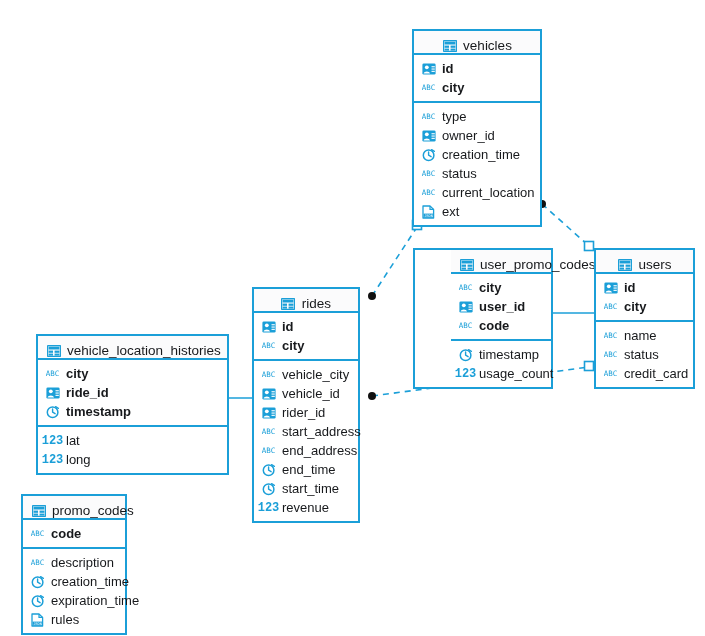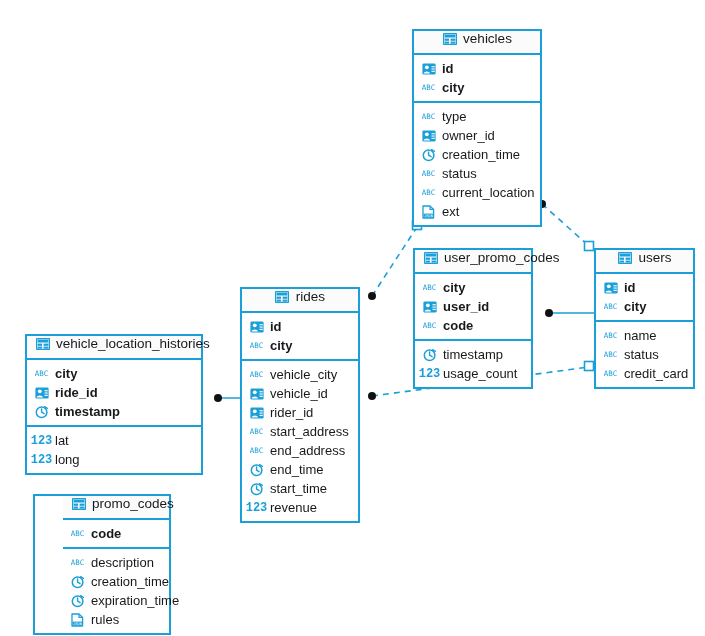--- a/index.html
+++ b/index.html
@@ -14,21 +14,21 @@
   #canvas{position:absolute;inset:0;width:705px;height:636px;}
   #edges{position:absolute;left:0;top:0;width:705px;height:636px;pointer-events:none;}
 
   .table-box{
     position:absolute;
     border:2px solid #1b9fd8;
     background:#ffffff;
     box-sizing:border-box;
   }
   .tbl-header{
-    display:flex;align-items:flex-start;justify-content:center;
+    display:flex;align-items:flex-end;justify-content:center;
     gap:6px;
     height:24px;
     background:#fbfbfc;
     border-bottom:2px solid #1b9fd8;
     font-size:13.5px;
     color:#17191c;
     padding:0 8px;
     box-sizing:border-box;
     white-space:nowrap;
   }
@@ -179,21 +179,21 @@
               <path d="M1 1 L8 1 L11.6 4.4 L11.6 13 L1 13 Z" fill="none" stroke="#1b9fd8" stroke-width="1.3" stroke-linejoin="round"></path>
               <path d="M8 1 L8 4.4 L11.6 4.4" fill="none" stroke="#1b9fd8" stroke-width="1.2"></path>
               <rect x="1.6" y="8.6" width="10" height="4.0" fill="#1b9fd8"></rect>
               <text x="6.6" y="12.0" font-size="3.5" font-family="DejaVu Sans Mono, monospace" fill="#ffffff" text-anchor="middle">JSON</text>
             </svg>
           </span>
           <span>ext</span>
         </div>
       </div>
     </div>
-    <div class="table-box" style="left: 413px; top: 248px; width: 120px;">
+    <div class="table-box" style="left: 413px; top: 248px; width: 140px; padding-left: 36px;">
       <div class="tbl-header left">
         <span class="ico">
           <svg width="14" height="12" viewBox="0 0 14 12">
             <rect x="0.5" y="0.5" width="13" height="11" rx="1" fill="none" stroke="#1b9fd8" stroke-width="1.4"></rect>
             <rect x="1.6" y="1.6" width="10.8" height="2.9" fill="#1b9fd8"></rect>
             <rect x="1.6" y="5.6" width="4.4" height="2.2" fill="#1b9fd8"></rect>
             <rect x="7.6" y="5.6" width="4.8" height="2.2" fill="#1b9fd8"></rect>
             <rect x="1.6" y="8.6" width="4.4" height="2.0" fill="#1b9fd8"></rect>
             <rect x="7.6" y="8.6" width="4.8" height="2.0" fill="#1b9fd8"></rect>
           </svg>
@@ -281,21 +281,21 @@
         <div class="field">
           <span class="ico abc-ico">ABC</span>
           <span>status</span>
         </div>
         <div class="field">
           <span class="ico abc-ico">ABC</span>
           <span>credit_card</span>
         </div>
       </div>
     </div>
-    <div class="table-box" style="left: 240px; top: 287px; width: 120px;">
+    <div class="table-box" style="left: 252px; top: 287px; width: 108px;">
       <div class="tbl-header">
         <span class="ico">
           <svg width="14" height="12" viewBox="0 0 14 12">
             <rect x="0.5" y="0.5" width="13" height="11" rx="1" fill="none" stroke="#1b9fd8" stroke-width="1.4"></rect>
             <rect x="1.6" y="1.6" width="10.8" height="2.9" fill="#1b9fd8"></rect>
             <rect x="1.6" y="5.6" width="4.4" height="2.2" fill="#1b9fd8"></rect>
             <rect x="7.6" y="5.6" width="4.8" height="2.2" fill="#1b9fd8"></rect>
             <rect x="1.6" y="8.6" width="4.4" height="2.0" fill="#1b9fd8"></rect>
             <rect x="7.6" y="8.6" width="4.8" height="2.0" fill="#1b9fd8"></rect>
           </svg>
@@ -379,21 +379,21 @@
             </svg>
           </span>
           <span>start_time</span>
         </div>
         <div class="field">
           <span class="ico num-ico">123</span>
           <span>revenue</span>
         </div>
       </div>
     </div>
-    <div class="table-box" style="left: 25px; top: 334px; width: 178px;">
+    <div class="table-box" style="left: 36px; top: 334px; width: 193px;">
       <div class="tbl-header left">
         <span class="ico">
           <svg width="14" height="12" viewBox="0 0 14 12">
             <rect x="0.5" y="0.5" width="13" height="11" rx="1" fill="none" stroke="#1b9fd8" stroke-width="1.4"></rect>
             <rect x="1.6" y="1.6" width="10.8" height="2.9" fill="#1b9fd8"></rect>
             <rect x="1.6" y="5.6" width="4.4" height="2.2" fill="#1b9fd8"></rect>
             <rect x="7.6" y="5.6" width="4.8" height="2.2" fill="#1b9fd8"></rect>
             <rect x="1.6" y="8.6" width="4.4" height="2.0" fill="#1b9fd8"></rect>
             <rect x="7.6" y="8.6" width="4.8" height="2.0" fill="#1b9fd8"></rect>
           </svg>
@@ -433,21 +433,21 @@
         <div class="field">
           <span class="ico num-ico">123</span>
           <span>lat</span>
         </div>
         <div class="field">
           <span class="ico num-ico">123</span>
           <span>long</span>
         </div>
       </div>
     </div>
-    <div class="table-box" style="left: 33px; top: 494px; width: 138px; padding-left: 28px;">
+    <div class="table-box" style="left: 21px; top: 494px; width: 106px;">
       <div class="tbl-header left">
         <span class="ico">
           <svg width="14" height="12" viewBox="0 0 14 12">
             <rect x="0.5" y="0.5" width="13" height="11" rx="1" fill="none" stroke="#1b9fd8" stroke-width="1.4"></rect>
             <rect x="1.6" y="1.6" width="10.8" height="2.9" fill="#1b9fd8"></rect>
             <rect x="1.6" y="5.6" width="4.4" height="2.2" fill="#1b9fd8"></rect>
             <rect x="7.6" y="5.6" width="4.8" height="2.2" fill="#1b9fd8"></rect>
             <rect x="1.6" y="8.6" width="4.4" height="2.0" fill="#1b9fd8"></rect>
             <rect x="7.6" y="8.6" width="4.8" height="2.0" fill="#1b9fd8"></rect>
           </svg>

